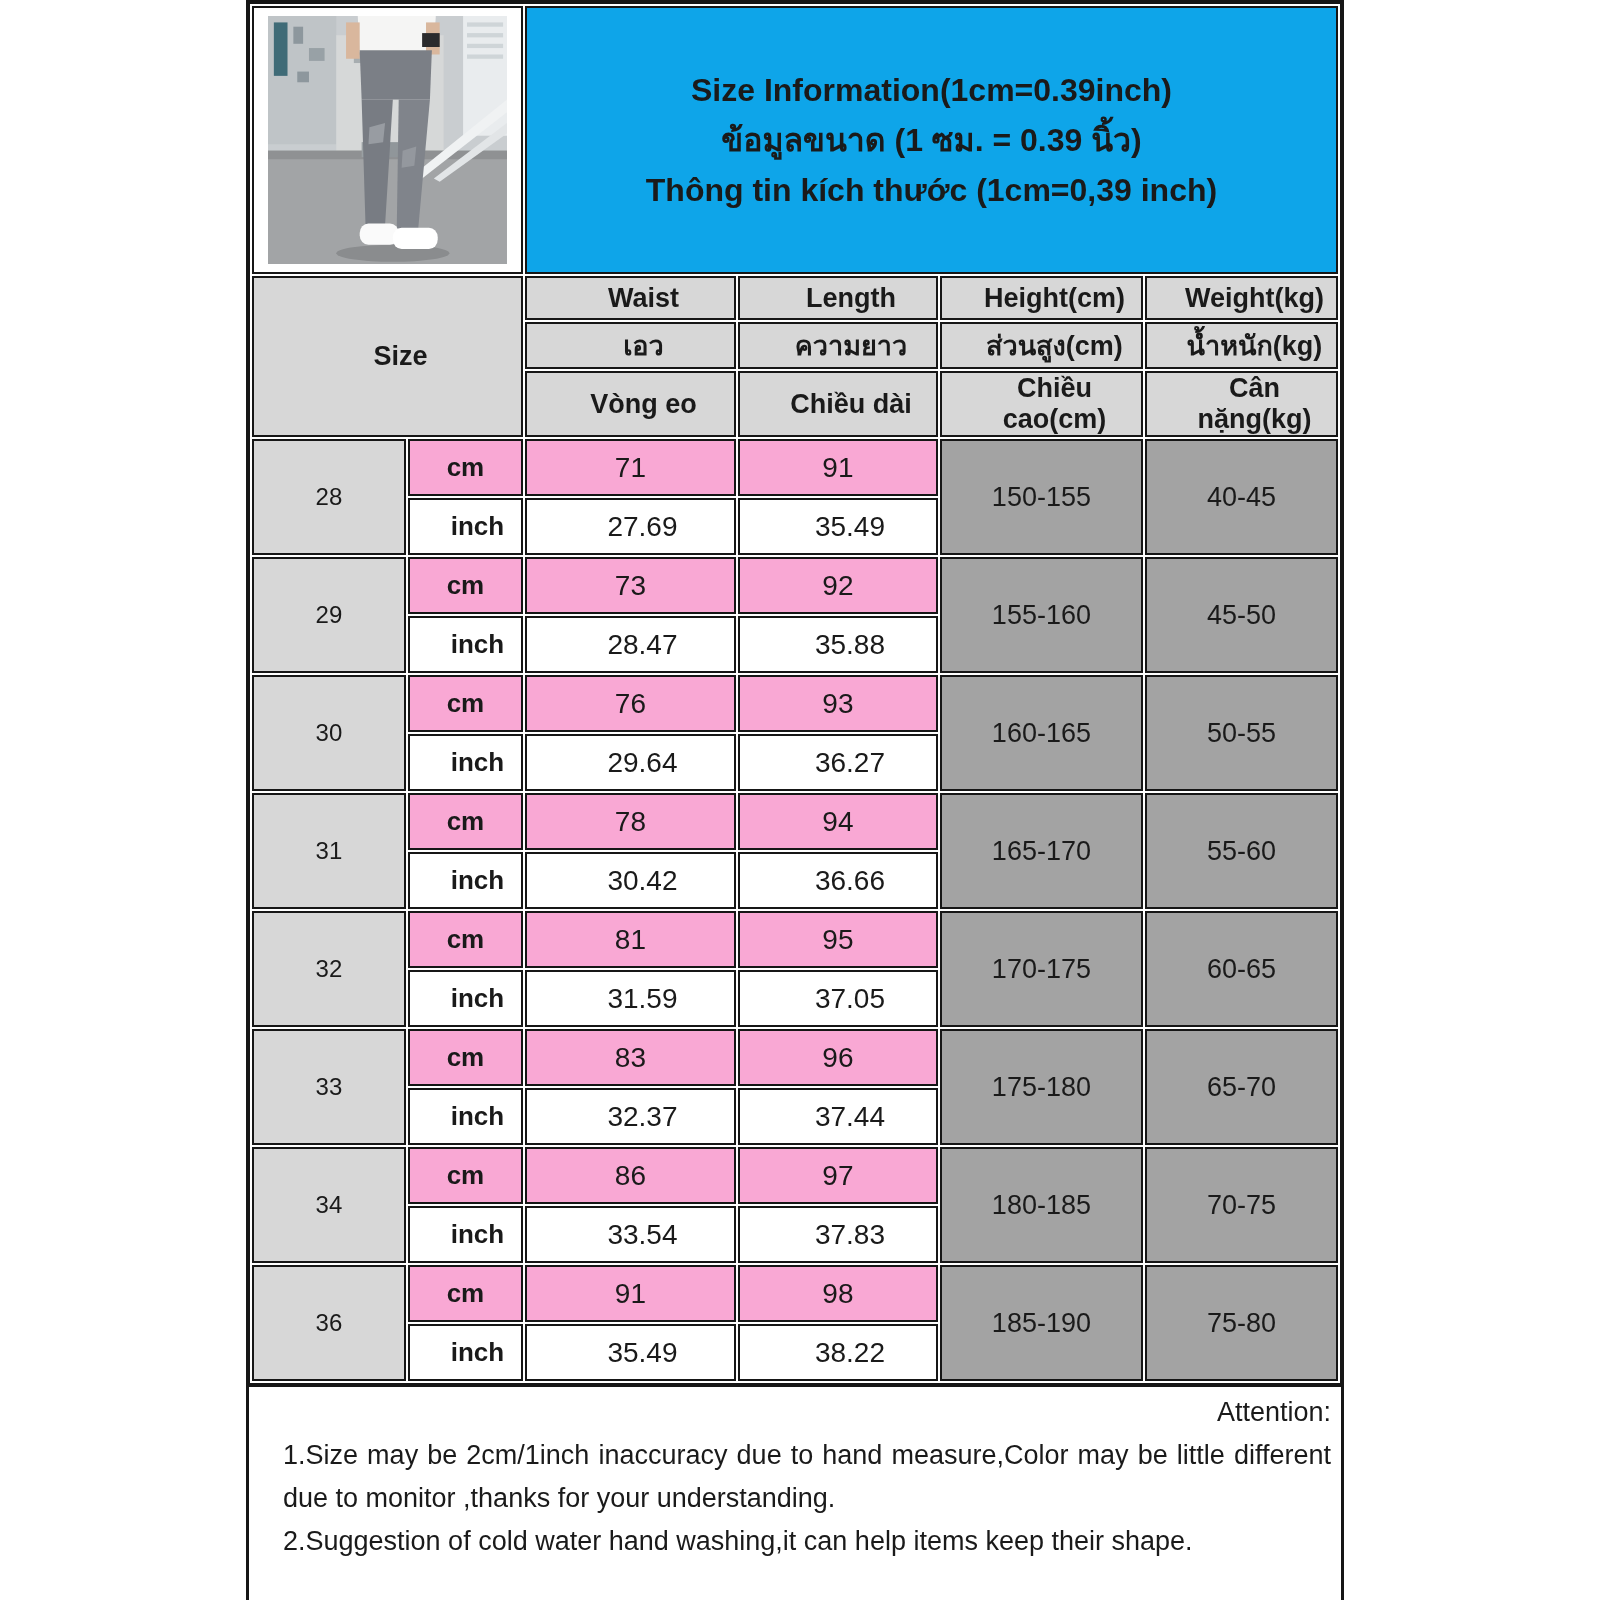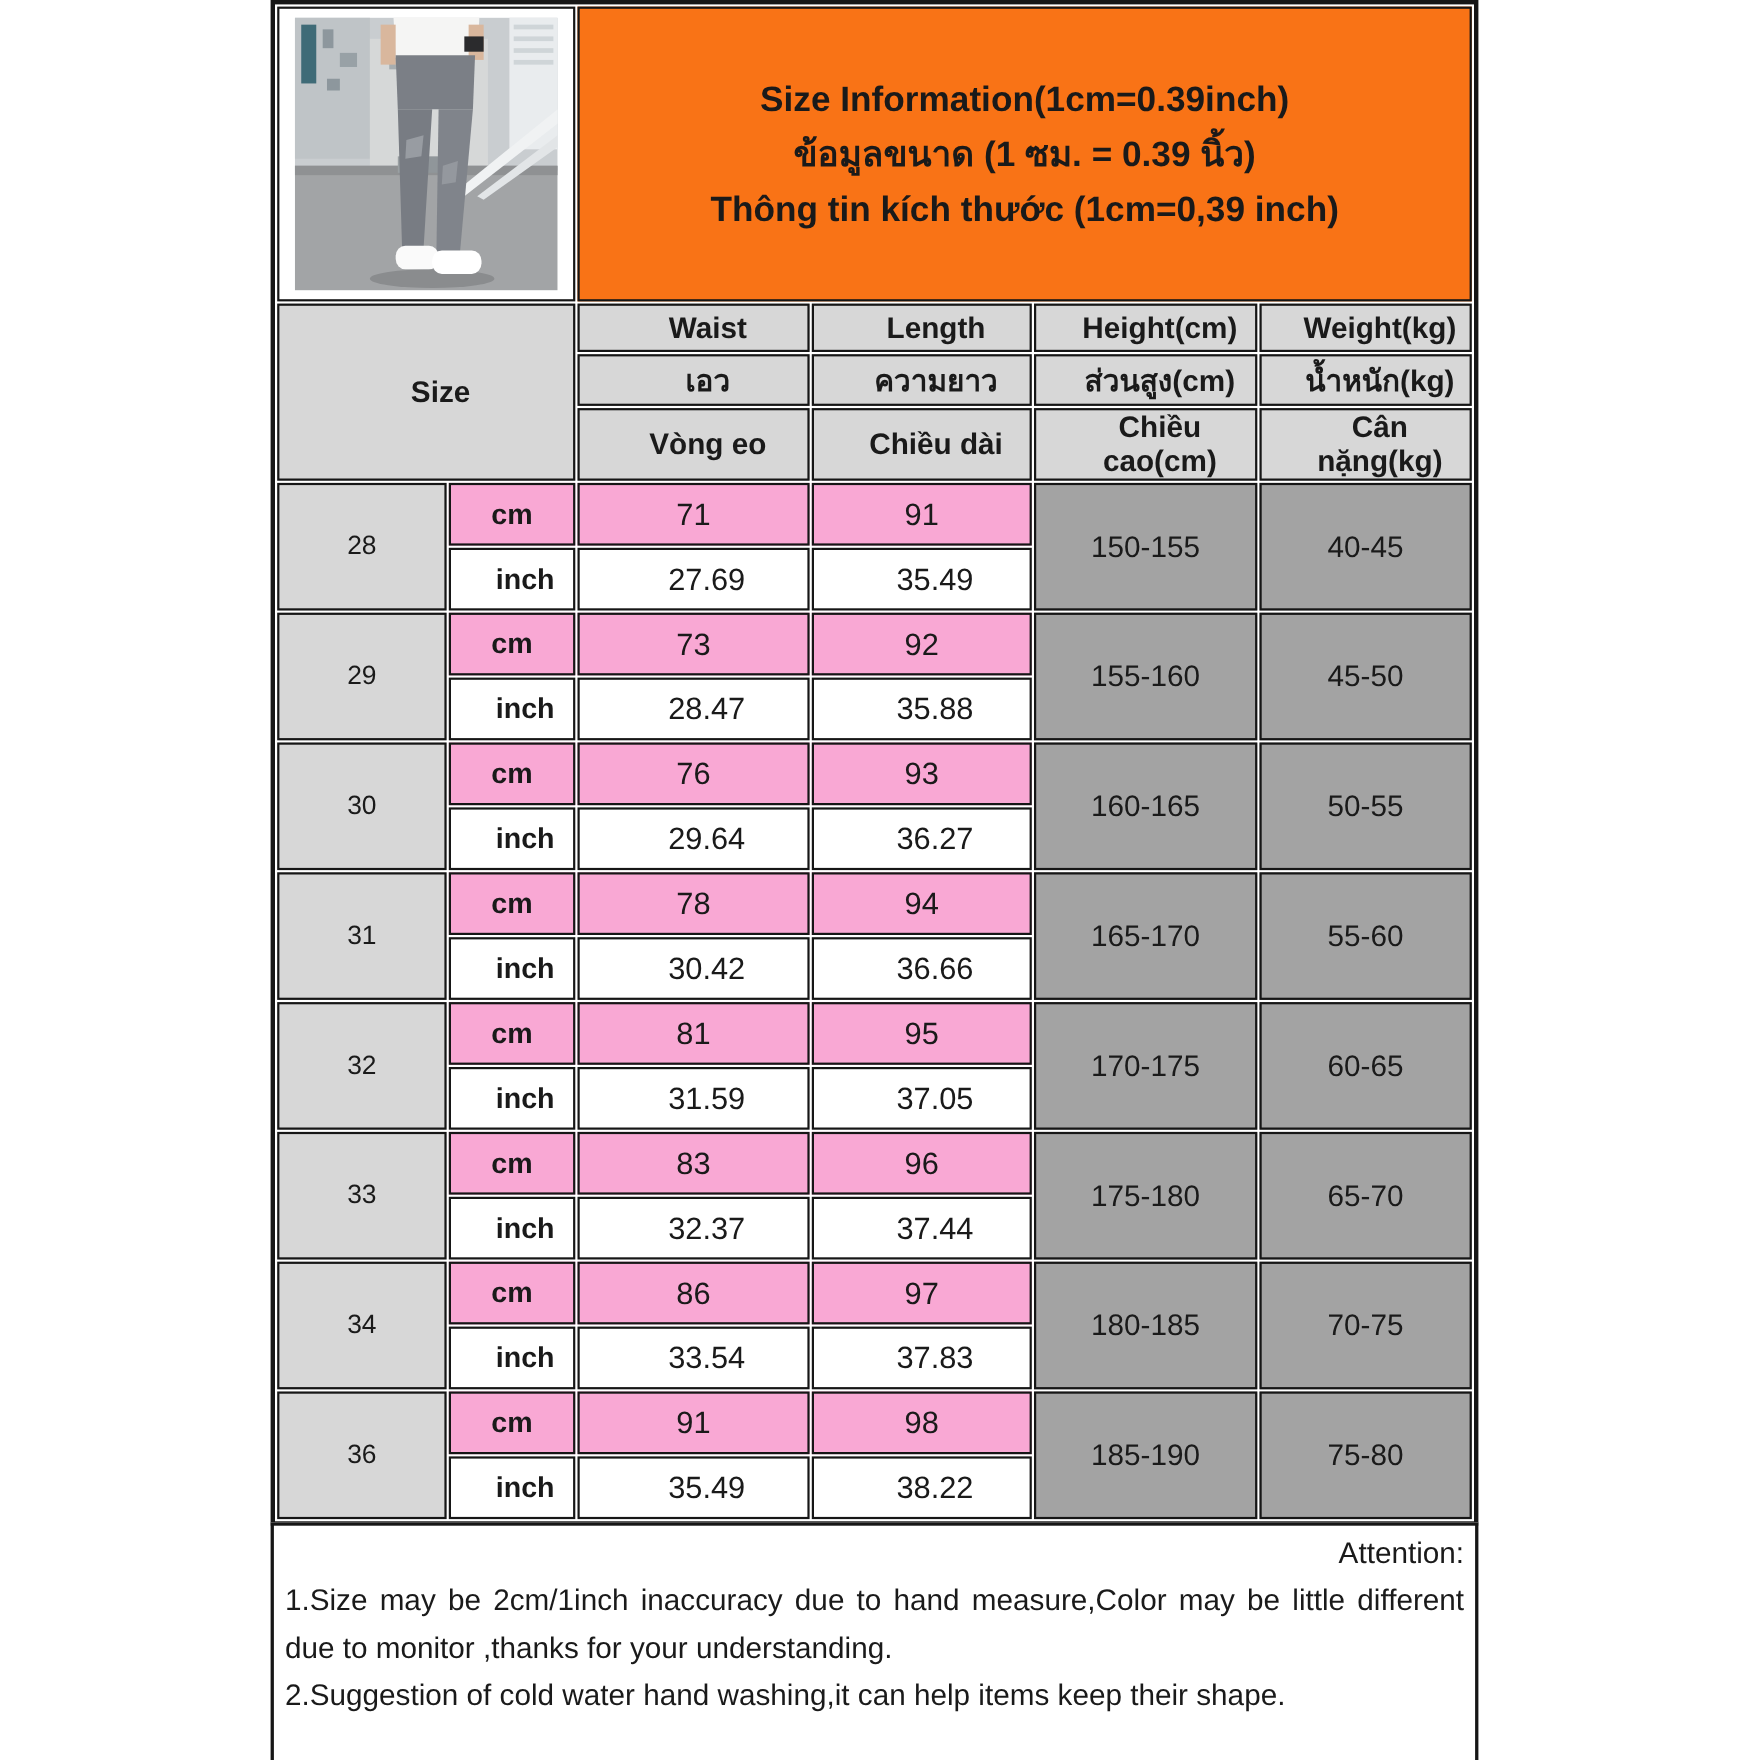--- a/index.html
+++ b/index.html
@@ -20,41 +20,41 @@
     text-align:center;vertical-align:middle;
     padding:0;overflow:hidden;
   }
   tr.top td{height:248px;}
   tr.hdr td{height:40px;}
   tr.body td{height:53px;}
 
   .photo-cell{background:#ffffff;padding:8px 14px;}
   .photo-cell svg{display:block;width:100%;height:100%;}
 
-  .title-cell{background:#f97316;font-weight:bold;font-size:32px;line-height:50px;}
+  .title-cell{background:#0ea5e9;font-weight:bold;font-size:32px;line-height:50px;}
   .title-cell .tl{white-space:nowrap;}
 
   .size-head{background:#d7d7d7;font-weight:bold;font-size:47px;}
   .hdr td{background:#d7d7d7;font-weight:bold;font-size:27px;padding-left:26px;}
 
   .c-size{background:#d7d7d7;font-weight:normal;font-size:24px;}
   .c-unit{font-weight:bold;font-size:26px;}
   .bg-cm{background:#f9a8d4;}
   .bg-inch{background:#ffffff;padding-left:24px;}
   .c-val{font-size:28px;font-weight:normal;margin-top:32px;}
   .c-range{background:#a3a3a3;font-size:27px;font-weight:normal;}
 
   .notes{
     border:3px solid #161616;margin-top:-3px;
     min-height:200px;height:242px;
     padding:4px 10px 8px 10px;
     font-size:27px;line-height:43px;text-align:left;
     background:#ffffff;
   }
-  .notes .note-line{text-align:justify;}
+  .notes .note-line{text-align:justify;margin-left:24px;}
   .notes .note-head{text-align:right;margin-left:40px;}
 </style>
 </head>
 <body>
 
 <div class="sheet">
   <table class="size-table">
     <colgroup>
       <col style="width:14.3%">
         <col style="width:10.7%">

